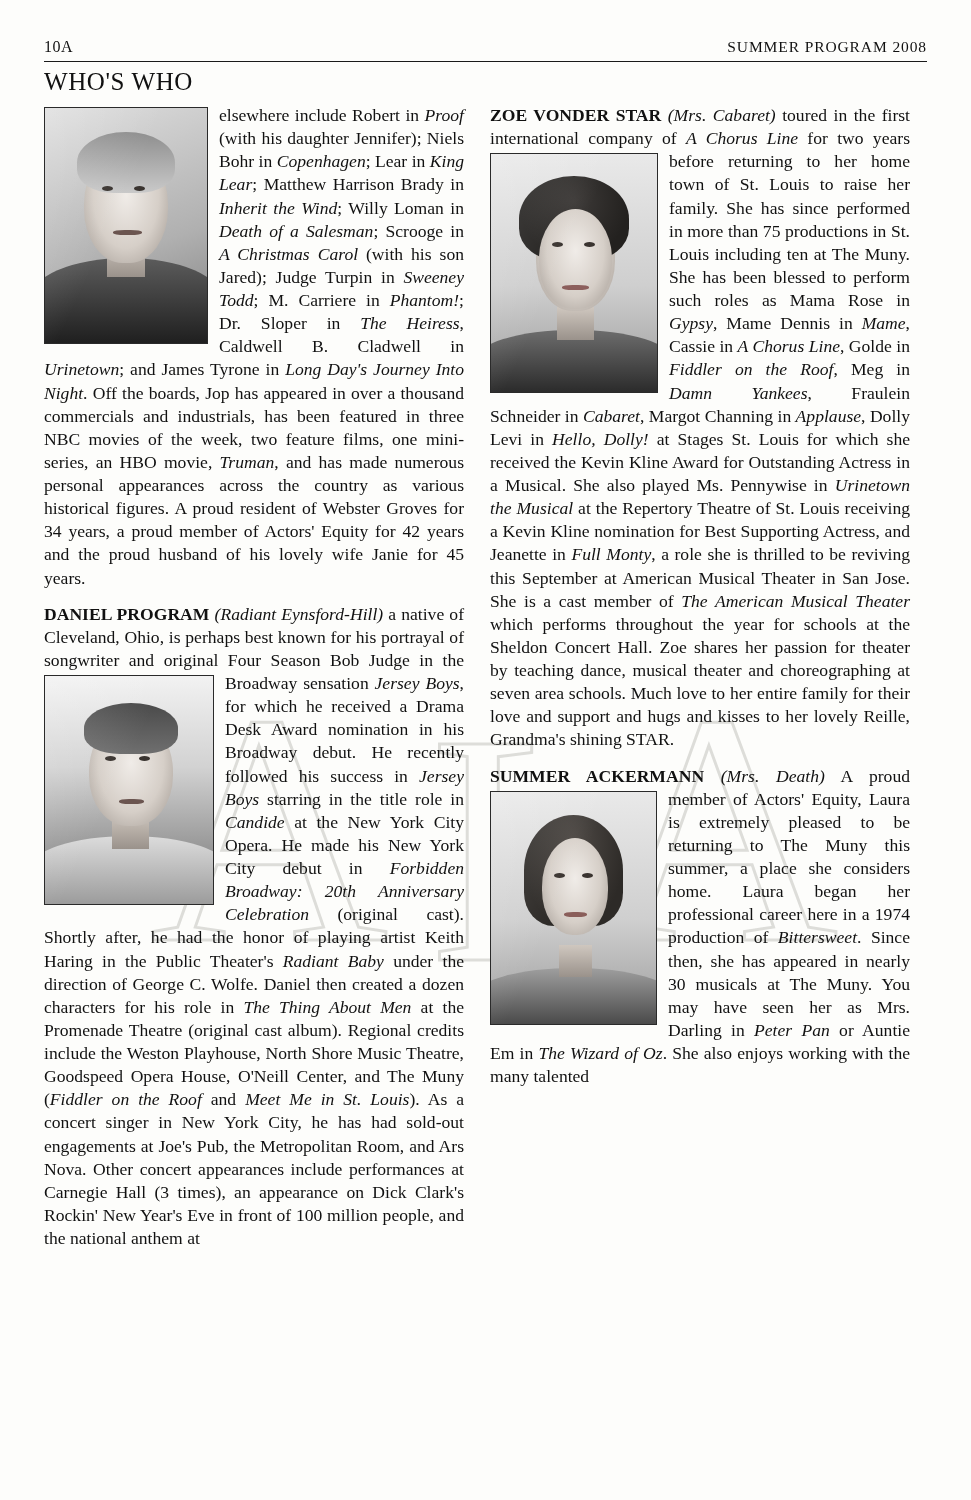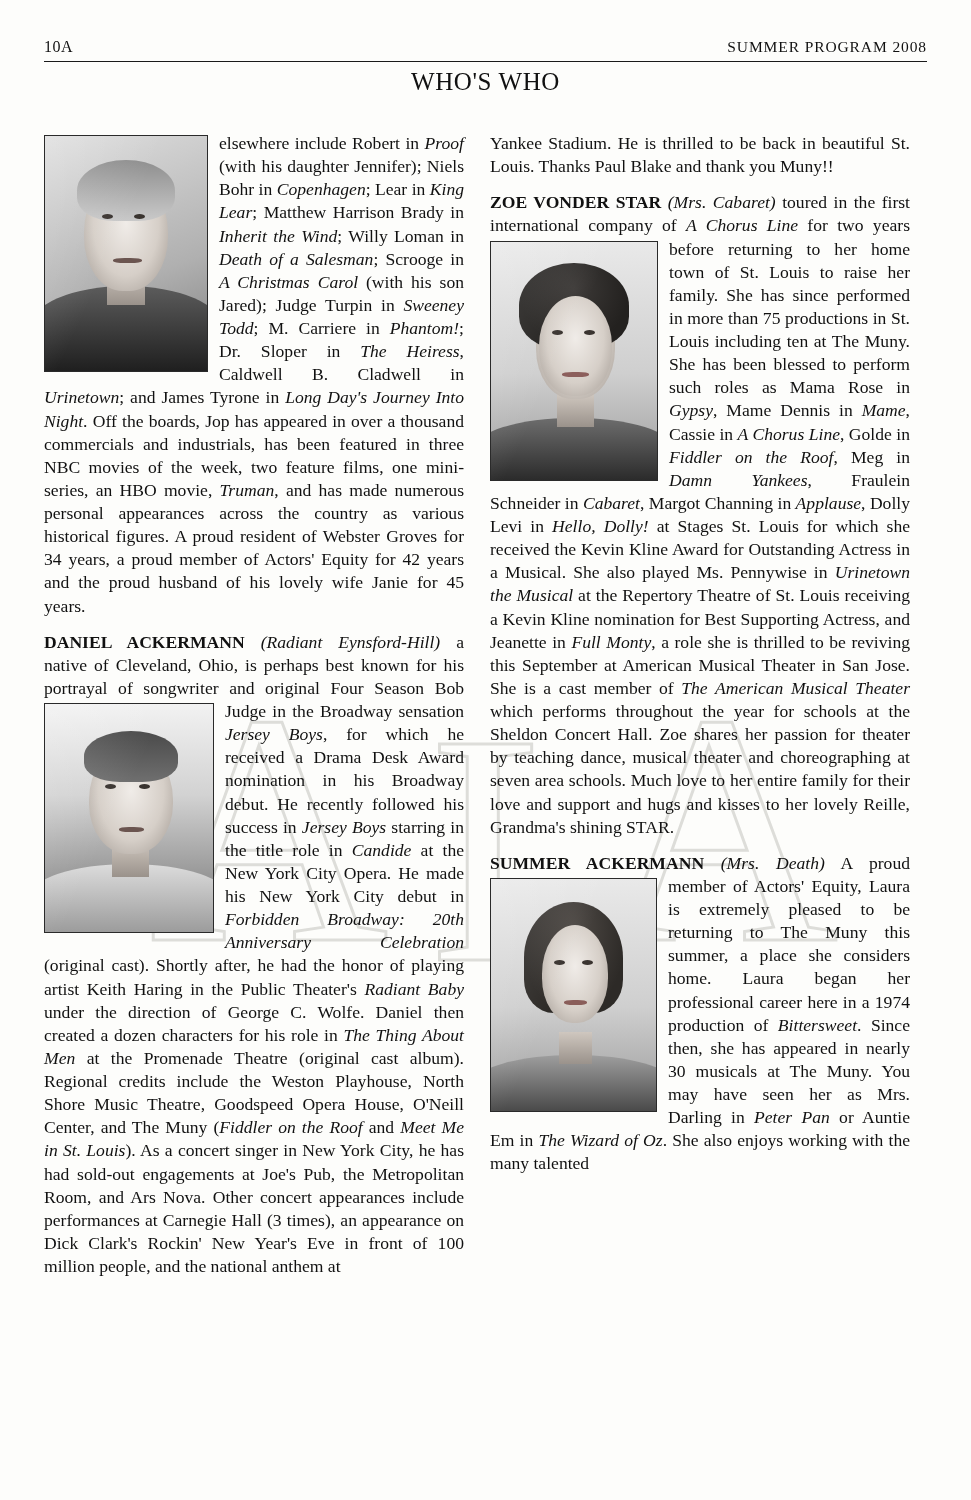--- a/index.html
+++ b/index.html
@@ -56,42 +56,41 @@
     letter-spacing: .5px;
   }
   .issue {
     font-family: "Liberation Serif", serif;
     font-size: 15.5px;
     letter-spacing: .9px;
     margin-left: 7px;
   }
   .section-title {
     position: relative;
-    text-align: center;
+    text-align: left;
     font-size: 25px;
     letter-spacing: .6px;
     font-variant: small-caps;
     margin: 6px 0 8px 0;
     z-index: 10;
   }
 
   
   .columns {
     position: relative;
     display: flex;
     gap: 26px;
     z-index: 10;
   }
   .col {
     width: 420px;
     font-size: 17.6px;
     line-height: 1.315;
     text-align: justify;
     hyphens: auto;
-    margin-top: 28px;
   }
   .col p {
     margin: 0 0 13px 0;
     text-align: justify;
   }
   .col p.tight { margin-bottom: 0; }
   em { font-style: italic; }
   .name {
     font-weight: bold;
   }
@@ -195,40 +194,39 @@
                 <span class="hair" style="left:20%;top:10%;width:60%;height:26%;background:linear-gradient(180deg,#8e8e8e,#c9c9c9);"></span>
                 <span class="eye" style="left:35%;top:33%;"></span>
                 <span class="eye" style="left:55%;top:33%;"></span>
                 <span class="mouth" style="left:42%;top:52%;width:18%;"></span>
                 <span class="shine"></span>
               </span>
            </span><em>Proof</em><span> (with his daughter Jennifer); Niels Bohr in </span><em>Copenhagen</em><span>; Lear in </span><em>King Lear</em><span>; Matthew Harrison Brady in </span><em>Inherit the Wind</em><span>; Willy Loman in </span><em>Death of a Salesman</em><span>; Scrooge in </span><em>A Christmas Carol</em><span> (with his son Jared); Judge Turpin in </span><em>Sweeney Todd</em><span>; M. Carriere in </span><em>Phantom!</em><span>; Dr. Sloper in </span><em>The Heiress</em><span>, Caldwell B. Cladwell in </span><em>Urinetown</em><span>; and James Tyrone in </span><em>Long Day's Journey Into Night</em><span>. Off the boards, Jop has appeared in over a thousand commercials and industrials, has been featured in three NBC movies of the week, two feature films, one mini-series, an HBO movie, </span><em>Truman</em><span>, and has made numerous personal appearances across the country as various historical figures. A proud resident of Webster Groves for 34 years, a proud member of Actors' Equity for 42 years and the proud husband of his lovely wife Janie for 45 years.</span>
       </p>
 
       <p>
-        <span class="name">DANIEL ACKERMANN</span>
+        <span class="name">DANIEL PROGRAM</span>
         <em>(Radiant Eynsford-Hill)</em><span> a native of Cleveland, Ohio, is perhaps best known for his portrayal of songwriter and original Four Season Bob Judge in the Broadway sensation </span><span class="photo rightfloat ph-dan">
               <span class="portrait p-bg-dark">
                 <span class="shoulders" style="bottom:0;height:30%;background:linear-gradient(180deg,#dcdcdc,#9c9c9c);"></span>
                 <span class="neck" style="left:40%;width:22%;bottom:24%;height:16%;"></span>
                 <span class="face" style="left:26%;top:18%;width:50%;height:48%;"></span>
                 <span class="hair" style="left:23%;top:12%;width:56%;height:22%;background:linear-gradient(180deg,#4a4a4a,#6f6f6f);"></span>
                 <span class="eye" style="left:36%;top:35%;"></span>
                 <span class="eye" style="left:56%;top:35%;"></span>
                 <span class="mouth" style="left:44%;top:54%;width:15%;"></span>
                 <span class="shine"></span>
               </span>
            </span><em>Jersey Boys</em><span>, for which he received a Drama Desk Award nomination in his Broadway debut. He recently followed his success in </span><em>Jersey Boys</em><span> starring in the title role in </span><em>Candide</em><span> at the New York City Opera. He made his New York City debut in </span><em>Forbidden Broadway: 20th Anniversary Celebration</em><span> (original cast). Shortly after, he had the honor of playing artist Keith Haring in the Public Theater's </span><em>Radiant Baby</em><span> under the direction of George C. Wolfe. Daniel then created a dozen characters for his role in </span><em>The Thing About Men</em><span> at the Promenade Theatre (original cast album). Regional credits include the Weston Playhouse, North Shore Music Theatre, Goodspeed Opera House, O'Neill Center, and The Muny (</span><em>Fiddler on the Roof</em><span> and </span><em>Meet Me in St. Louis</em><span>). As a concert singer in New York City, he has had sold-out engagements at Joe's Pub, the Metropolitan Room, and Ars Nova. Other concert appearances include performances at Carnegie Hall (3 times), an appearance on Dick Clark's Rockin' New Year's Eve in front of 100 million people, and the national anthem at</span>
       </p>
 
     </div>
 
     <div class="col">
 
-      <p>Yankee Stadium. He is thrilled to be back in beautiful St. Louis. Thanks Paul Blake and thank you Muny!!</p>
 
       <p>
         <span class="name">ZOE VONDER STAR</span>
         <em>(Mrs. Cabaret)</em><span> toured in the first international company of </span><em>A Chorus Line</em><span class="photo rightfloat ph-zoe">
               <span class="portrait p-bg-light">
                 <span class="shoulders" style="bottom:0;height:26%;background:linear-gradient(180deg,#6d6d6d,#2b2b2b);"></span>
                 <span class="neck" style="left:40%;width:22%;bottom:22%;height:14%;"></span>
                 <span class="face" style="left:27%;top:20%;width:48%;height:46%;"></span>
                 <span class="hair" style="left:17%;top:9%;width:66%;height:36%;background:radial-gradient(ellipse at 50% 30%,#3d3a38 0%,#23211f 70%);"></span>
                 <span class="face" style="left:29%;top:23%;width:44%;height:42%;"></span>

